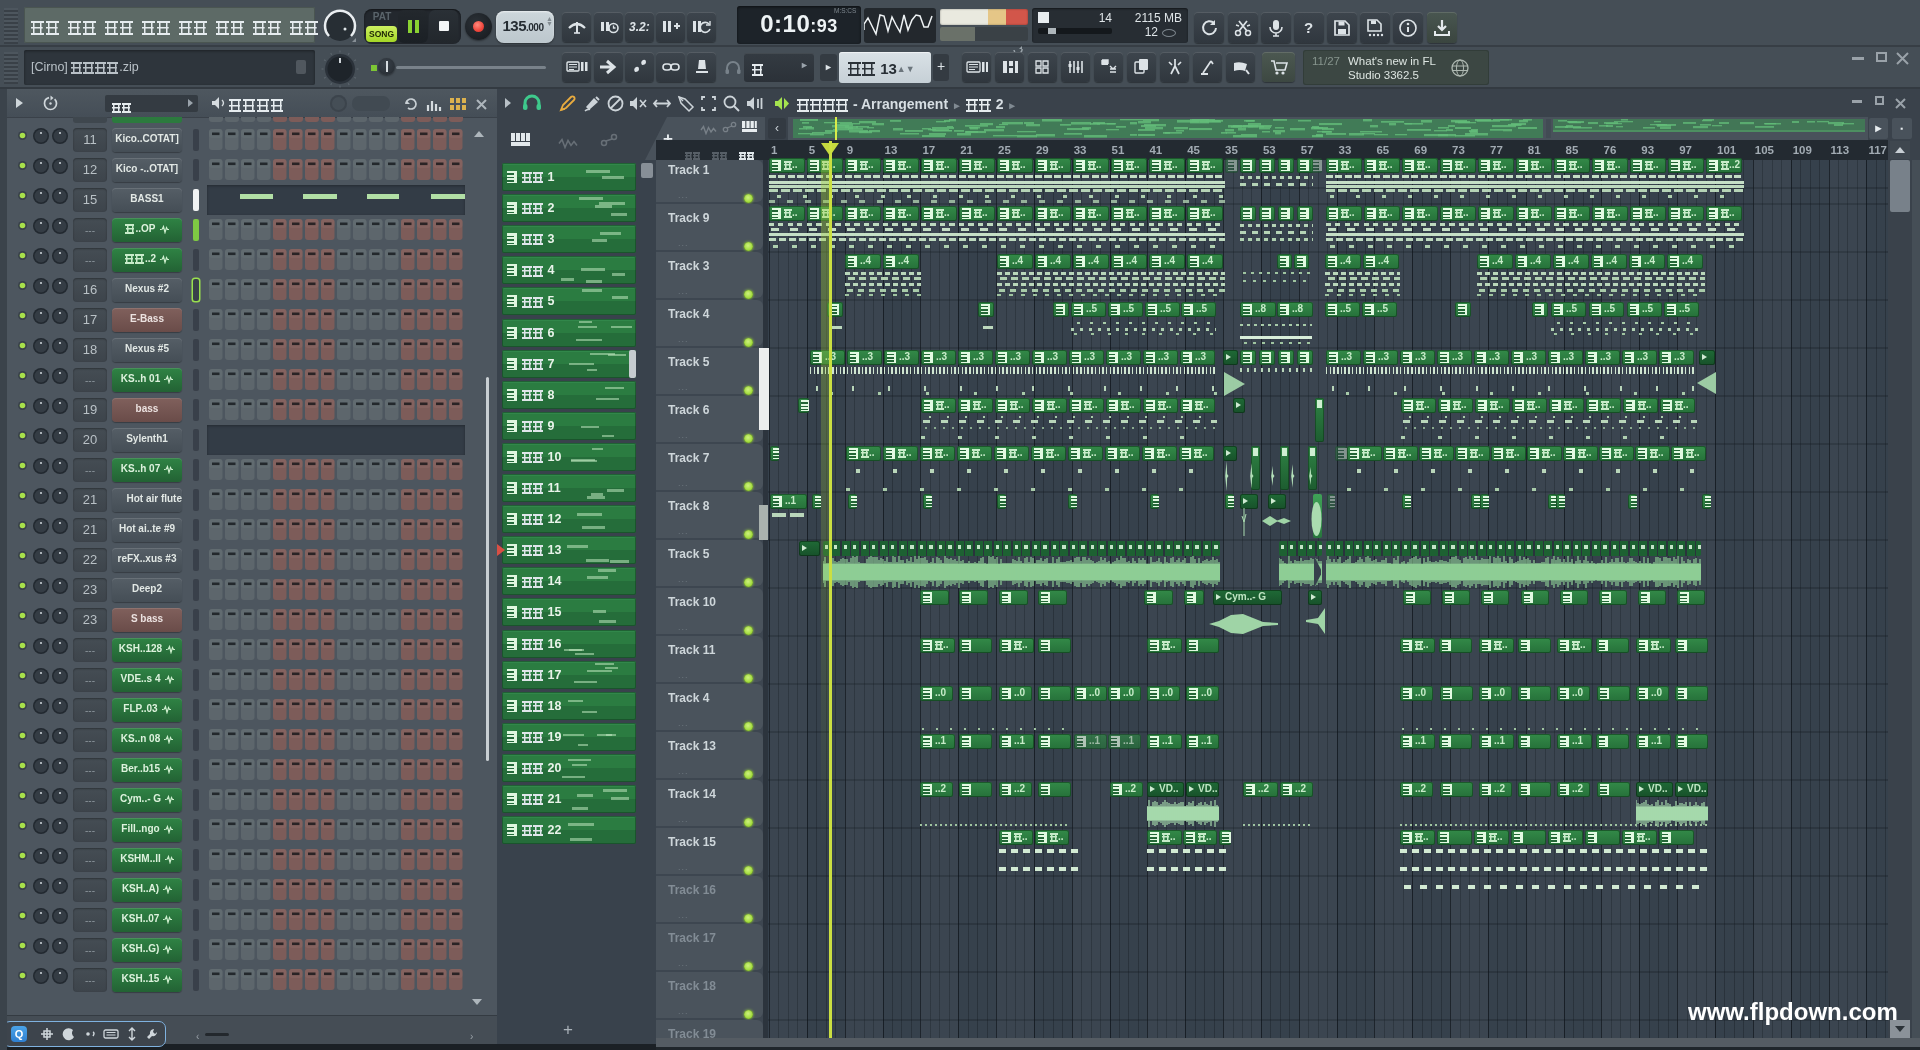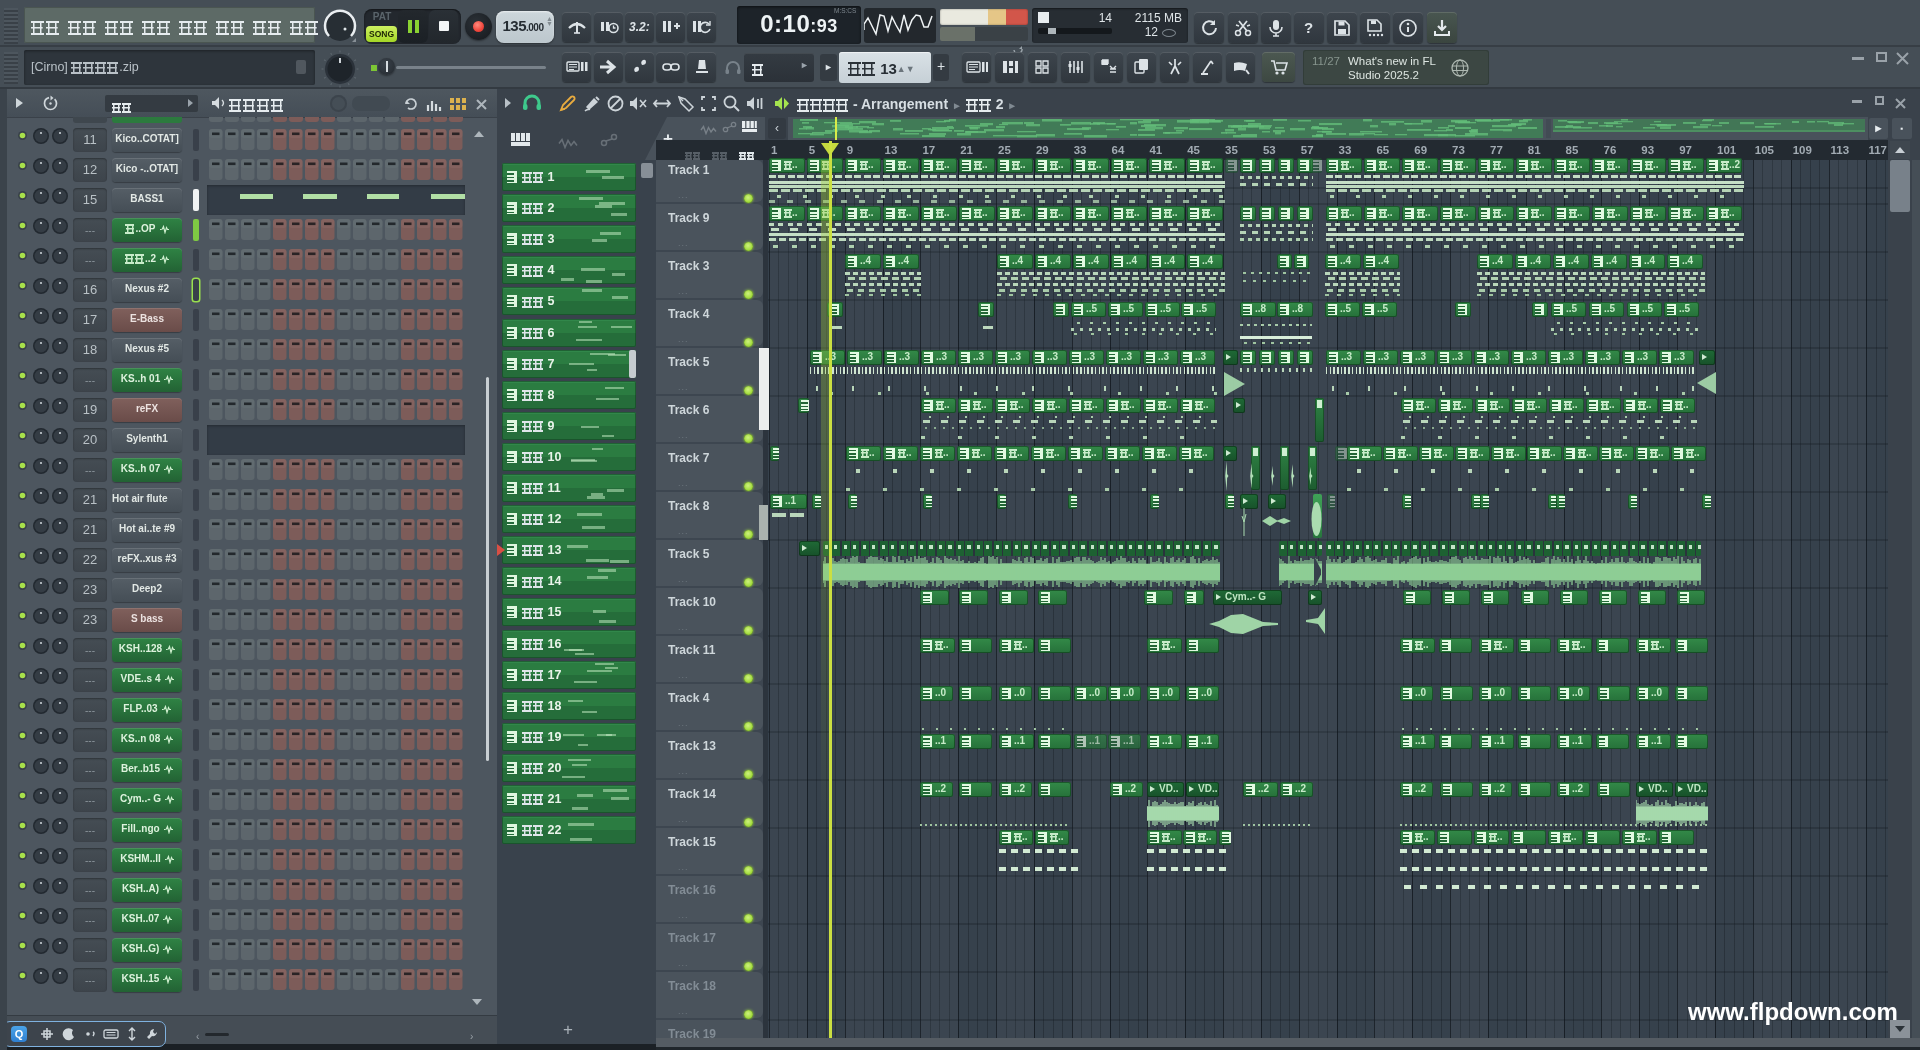--- a/index.html
+++ b/index.html
@@ -289,21 +289,21 @@
     <div class="btn" style="left:1262px;top:52px;width:33px;height:30px;background:linear-gradient(#4c5851,#3d4842);">
       <svg width="22" height="22">
         <path d="M3 5 h3 l2 9 h9 l2 -7 h-11" stroke="#dde3e7" stroke-width="1.6" fill="none"></path>
         <circle cx="9" cy="17" r="1.6" fill="#dde3e7"></circle>
         <circle cx="15" cy="17" r="1.6" fill="#dde3e7"></circle>
       </svg>
     </div>
     <div style="position:absolute;left:1303px;top:50px;width:186px;height:35px;background:#3c4743;border-radius:3px;box-shadow:inset 0 0 0 1px #323d39;"></div>
     <div style="position:absolute;left:1312px;top:55px;color:#87958e;font-size:11.5px;">11/27</div>
     <div style="position:absolute;left:1348px;top:55px;color:#dde5e1;font-size:11.5px;">What's new in FL</div>
-    <div style="position:absolute;left:1348px;top:69px;color:#dde5e1;font-size:11.5px;">Studio 2025.2</div>
+    <div style="position:absolute;left:1348px;top:69px;color:#dde5e1;font-size:11.5px;">Studio 3362.5</div>
     <div style="position:absolute;left:1450px;top:58px;width:20px;height:20px;"><svg width="20" height="20">
         <circle cx="10" cy="10" r="8" stroke="#aeb8b1" stroke-width="1.3" fill="none"></circle>
         <ellipse cx="10" cy="10" rx="3.5" ry="8" stroke="#aeb8b1" stroke-width="1" fill="none"></ellipse>
         <path d="M2.5 8 h15 M2.5 12.5 h15" stroke="#aeb8b1" stroke-width="1"></path>
       </svg></div>
     <div style="position:absolute;left:1852px;top:57px;width:12px;height:3px;background:#9aa2a9;"></div>
     <div style="position:absolute;left:1876px;top:52px;width:11px;height:10px;border:2px solid #9aa2a9;"></div>
     <div style="position:absolute;left:1896px;top:51px;width:13px;height:13px;"><svg width="13" height="13">
         <path d="M1 1 L12 12 M12 1 L1 12" stroke="#9aa2a9" stroke-width="2"></path>
       </svg></div>
@@ -950,38 +950,38 @@
     <div style="position:absolute;left:73px;top:368px;width:34px;height:24px;background:linear-gradient(#454d54,#3d444b);border-radius:4px;box-shadow:inset 0 1px 2px rgba(0,0,0,.35);"></div>
     <div style="position:absolute;left:73px;top:372px;width:34px;text-align:center;color:#b9c1c6;font-size:13px;"><span style="color:#8b949b;font-size:10px">---</span></div>
     <div style="position:absolute;left:112px;top:368px;width:70px;height:24px;background:linear-gradient(#2f8344,#236234);border-radius:4px;box-shadow:inset 0 1px 0 rgba(255,255,255,.12),0 1px 1px rgba(0,0,0,.3);"></div>
     <div style="position:absolute;left:112px;top:373px;width:70px;text-align:center;color:#ddf2dd;font-size:10px;font-weight:bold;white-space:nowrap;overflow:hidden;"><span>KS..h 01</span><svg width="10" height="9" style="margin-left:3px;vertical-align:middle">
         <path d="M1 4.5 h1.5 M3 4.5 l1.5 -3 l1.5 6 l1.5 -5 l1 2 h1.5" stroke="#cdeecd" stroke-width="1.2" fill="none"></path>
       </svg></div>
     <div style="position:absolute;left:193px;top:369px;width:6px;height:22px;background:#39404a;border-radius:2px;"></div>
     <div style="position:absolute;left:73px;top:398px;width:34px;height:24px;background:linear-gradient(#454d54,#3d444b);border-radius:4px;box-shadow:inset 0 1px 2px rgba(0,0,0,.35);"></div>
     <div style="position:absolute;left:73px;top:402px;width:34px;text-align:center;color:#b9c1c6;font-size:13px;">19</div>
     <div style="position:absolute;left:112px;top:398px;width:70px;height:24px;background:linear-gradient(#80605c,#6a4c49);border-radius:4px;box-shadow:inset 0 1px 0 rgba(255,255,255,.12),0 1px 1px rgba(0,0,0,.3);"></div>
-    <div style="position:absolute;left:112px;top:403px;width:70px;text-align:center;color:#ece2e0;font-size:10px;font-weight:bold;white-space:nowrap;overflow:hidden;"><span>reFX</span></div>
+    <div style="position:absolute;left:112px;top:403px;width:70px;text-align:center;color:#ece2e0;font-size:10px;font-weight:bold;white-space:nowrap;overflow:hidden;"><span>bass</span></div>
     <div style="position:absolute;left:193px;top:399px;width:6px;height:22px;background:#39404a;border-radius:2px;"></div>
     <div style="position:absolute;left:73px;top:428px;width:34px;height:24px;background:linear-gradient(#454d54,#3d444b);border-radius:4px;box-shadow:inset 0 1px 2px rgba(0,0,0,.35);"></div>
     <div style="position:absolute;left:73px;top:432px;width:34px;text-align:center;color:#b9c1c6;font-size:13px;">20</div>
     <div style="position:absolute;left:112px;top:428px;width:70px;height:24px;background:linear-gradient(#555e66,#454e56);border-radius:4px;box-shadow:inset 0 1px 0 rgba(255,255,255,.12),0 1px 1px rgba(0,0,0,.3);"></div>
     <div style="position:absolute;left:112px;top:433px;width:70px;text-align:center;color:#e2e8e5;font-size:10px;font-weight:bold;white-space:nowrap;overflow:hidden;"><span>Sylenth1</span></div>
     <div style="position:absolute;left:193px;top:429px;width:6px;height:22px;background:#39404a;border-radius:2px;"></div>
     <div style="position:absolute;left:73px;top:458px;width:34px;height:24px;background:linear-gradient(#454d54,#3d444b);border-radius:4px;box-shadow:inset 0 1px 2px rgba(0,0,0,.35);"></div>
     <div style="position:absolute;left:73px;top:462px;width:34px;text-align:center;color:#b9c1c6;font-size:13px;"><span style="color:#8b949b;font-size:10px">---</span></div>
     <div style="position:absolute;left:112px;top:458px;width:70px;height:24px;background:linear-gradient(#2f8344,#236234);border-radius:4px;box-shadow:inset 0 1px 0 rgba(255,255,255,.12),0 1px 1px rgba(0,0,0,.3);"></div>
     <div style="position:absolute;left:112px;top:463px;width:70px;text-align:center;color:#ddf2dd;font-size:10px;font-weight:bold;white-space:nowrap;overflow:hidden;"><span>KS..h 07</span><svg width="10" height="9" style="margin-left:3px;vertical-align:middle">
         <path d="M1 4.5 h1.5 M3 4.5 l1.5 -3 l1.5 6 l1.5 -5 l1 2 h1.5" stroke="#cdeecd" stroke-width="1.2" fill="none"></path>
       </svg></div>
     <div style="position:absolute;left:193px;top:459px;width:6px;height:22px;background:#39404a;border-radius:2px;"></div>
     <div style="position:absolute;left:73px;top:488px;width:34px;height:24px;background:linear-gradient(#454d54,#3d444b);border-radius:4px;box-shadow:inset 0 1px 2px rgba(0,0,0,.35);"></div>
     <div style="position:absolute;left:73px;top:492px;width:34px;text-align:center;color:#b9c1c6;font-size:13px;">21</div>
     <div style="position:absolute;left:112px;top:488px;width:70px;height:24px;background:linear-gradient(#555e66,#454e56);border-radius:4px;box-shadow:inset 0 1px 0 rgba(255,255,255,.12),0 1px 1px rgba(0,0,0,.3);"></div>
-    <div style="position:absolute;left:112px;top:493px;width:70px;text-align:left;color:#e2e8e5;font-size:10px;font-weight:bold;white-space:nowrap;overflow:hidden;"><span>Hot air flute</span></div>
+    <div style="position:absolute;left:112px;top:493px;width:70px;text-align:right;color:#e2e8e5;font-size:10px;font-weight:bold;white-space:nowrap;overflow:hidden;"><span>Hot air flute</span></div>
     <div style="position:absolute;left:193px;top:489px;width:6px;height:22px;background:#39404a;border-radius:2px;"></div>
     <div style="position:absolute;left:73px;top:518px;width:34px;height:24px;background:linear-gradient(#454d54,#3d444b);border-radius:4px;box-shadow:inset 0 1px 2px rgba(0,0,0,.35);"></div>
     <div style="position:absolute;left:73px;top:522px;width:34px;text-align:center;color:#b9c1c6;font-size:13px;">21</div>
     <div style="position:absolute;left:112px;top:518px;width:70px;height:24px;background:linear-gradient(#555e66,#454e56);border-radius:4px;box-shadow:inset 0 1px 0 rgba(255,255,255,.12),0 1px 1px rgba(0,0,0,.3);"></div>
     <div style="position:absolute;left:112px;top:523px;width:70px;text-align:center;color:#e2e8e5;font-size:10px;font-weight:bold;white-space:nowrap;overflow:hidden;"><span>Hot ai..te #9</span></div>
     <div style="position:absolute;left:193px;top:519px;width:6px;height:22px;background:#39404a;border-radius:2px;"></div>
     <div style="position:absolute;left:73px;top:548px;width:34px;height:24px;background:linear-gradient(#454d54,#3d444b);border-radius:4px;box-shadow:inset 0 1px 2px rgba(0,0,0,.35);"></div>
     <div style="position:absolute;left:73px;top:552px;width:34px;text-align:center;color:#b9c1c6;font-size:13px;">22</div>
     <div style="position:absolute;left:112px;top:548px;width:70px;height:24px;background:linear-gradient(#555e66,#454e56);border-radius:4px;box-shadow:inset 0 1px 0 rgba(255,255,255,.12),0 1px 1px rgba(0,0,0,.3);"></div>
     <div style="position:absolute;left:112px;top:553px;width:70px;text-align:center;color:#e2e8e5;font-size:10px;font-weight:bold;white-space:nowrap;overflow:hidden;"><span>reFX..xus #3</span></div>
@@ -1584,21 +1584,21 @@
     <div style="position:absolute;left:739px;top:146px;"><i class="gp" style="width:7px;height:8px;margin-right:1px"></i><i class="gp" style="width:7px;height:8px;margin-right:1px"></i></div>
     <div style="position:absolute;left:771.0px;top:144px;color:#a2abb3;font-size:11.5px;font-weight:bold;">1</div>
     <div style="position:absolute;left:808.8px;top:144px;color:#a2abb3;font-size:11.5px;font-weight:bold;">5</div>
     <div style="position:absolute;left:846.7px;top:144px;color:#a2abb3;font-size:11.5px;font-weight:bold;">9</div>
     <div style="position:absolute;left:884.5px;top:144px;color:#a2abb3;font-size:11.5px;font-weight:bold;">13</div>
     <div style="position:absolute;left:922.4px;top:144px;color:#a2abb3;font-size:11.5px;font-weight:bold;">17</div>
     <div style="position:absolute;left:960.2px;top:144px;color:#a2abb3;font-size:11.5px;font-weight:bold;">21</div>
     <div style="position:absolute;left:998.0px;top:144px;color:#a2abb3;font-size:11.5px;font-weight:bold;">25</div>
     <div style="position:absolute;left:1035.9px;top:144px;color:#a2abb3;font-size:11.5px;font-weight:bold;">29</div>
     <div style="position:absolute;left:1073.7px;top:144px;color:#a2abb3;font-size:11.5px;font-weight:bold;">33</div>
-    <div style="position:absolute;left:1111.6px;top:144px;color:#a2abb3;font-size:11.5px;font-weight:bold;">64</div>
+    <div style="position:absolute;left:1111.6px;top:144px;color:#a2abb3;font-size:11.5px;font-weight:bold;">51</div>
     <div style="position:absolute;left:1149.4px;top:144px;color:#a2abb3;font-size:11.5px;font-weight:bold;">41</div>
     <div style="position:absolute;left:1187.2px;top:144px;color:#a2abb3;font-size:11.5px;font-weight:bold;">45</div>
     <div style="position:absolute;left:1225.1px;top:144px;color:#a2abb3;font-size:11.5px;font-weight:bold;">35</div>
     <div style="position:absolute;left:1262.9px;top:144px;color:#a2abb3;font-size:11.5px;font-weight:bold;">53</div>
     <div style="position:absolute;left:1300.8px;top:144px;color:#a2abb3;font-size:11.5px;font-weight:bold;">57</div>
     <div style="position:absolute;left:1338.6px;top:144px;color:#a2abb3;font-size:11.5px;font-weight:bold;">33</div>
     <div style="position:absolute;left:1376.4px;top:144px;color:#a2abb3;font-size:11.5px;font-weight:bold;">65</div>
     <div style="position:absolute;left:1414.3px;top:144px;color:#a2abb3;font-size:11.5px;font-weight:bold;">69</div>
     <div style="position:absolute;left:1452.1px;top:144px;color:#a2abb3;font-size:11.5px;font-weight:bold;">73</div>
     <div style="position:absolute;left:1490.0px;top:144px;color:#a2abb3;font-size:11.5px;font-weight:bold;">77</div>

